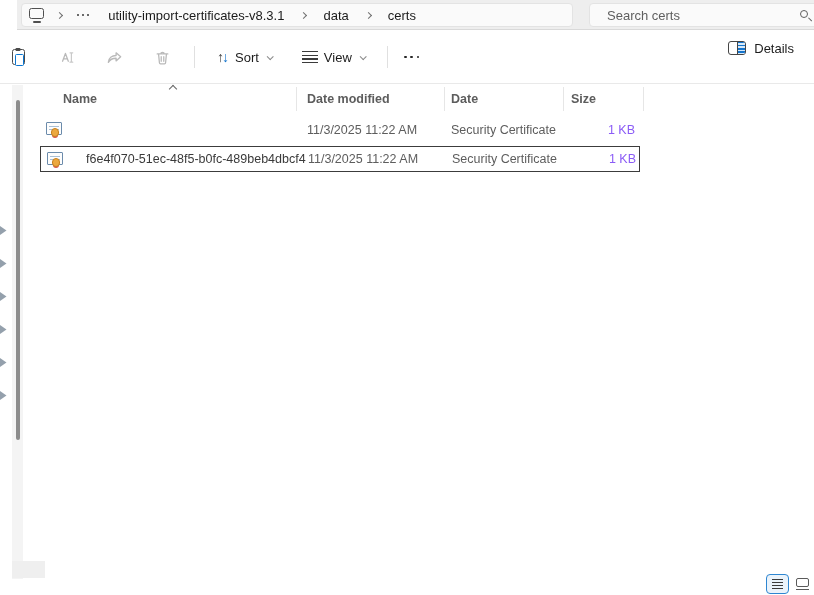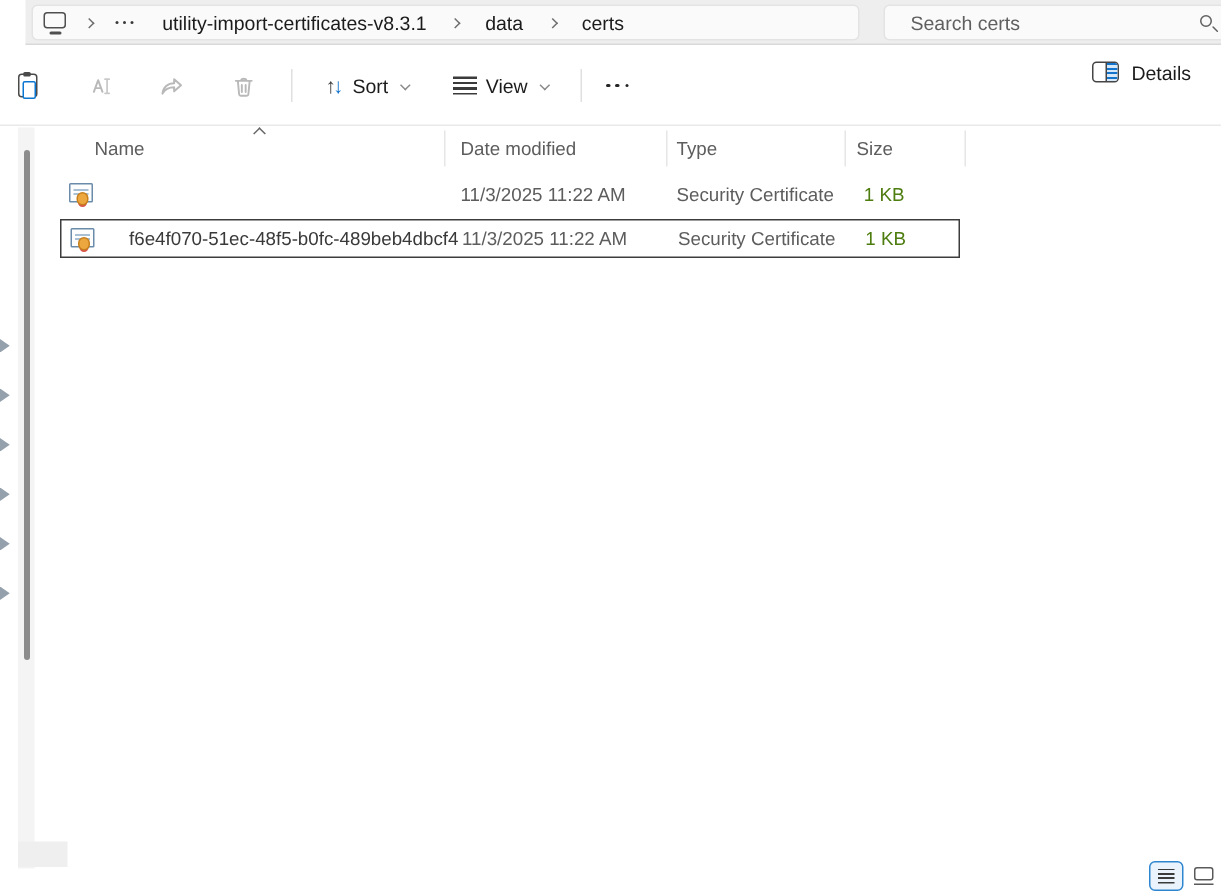--- a/index.html
+++ b/index.html
@@ -47,36 +47,36 @@
   .details-btn { position:absolute; right:14px; top:41px; height:34px; display:flex; align-items:flex-start; gap:8px; padding:0 6px; border-radius:4px; cursor:pointer; }
 
   
   .navchev { position:absolute; left:0; width:6.5px; height:9px; background:#94a0ac; clip-path:polygon(0 0,100% 50%,0 100%); cursor:pointer; }
   .sbtrack { position:absolute; left:12px; top:85px; width:11px; height:494px; background:#f4f4f4; }
   .sbthumb { position:absolute; left:16px; top:100px; width:3.5px; height:340px; background:#8c8c8c; border-radius:2px; cursor:grab; }
   .corner { position:absolute; left:12px; top:561px; width:33px; height:17px; background:#efefef; }
 
   
   .listhead { position:absolute; left:0; top:85px; width:814px; height:28px; }
-  .col-label { position:absolute; top:7px; font-size:12.5px; color:#5d5d5d; cursor:pointer; }
+  .col-label { position:absolute; top:7px; font-size:12.5px; color:#5d5d5d; cursor:pointer;font-weight:bold; }
   .col-sep { position:absolute; top:2px; width:1px; height:24px; background:#e6e6e6; cursor:col-resize; }
   .sort-caret { position:absolute; left:170px; top:1px; width:6px; height:6px; border-top:1.6px solid #666; border-left:1.6px solid #666; transform:rotate(45deg); }
 
   
   .row { position:absolute; left:40px; width:600px; height:28px; cursor:pointer; }
   .row.selected { border:1px solid #3c3c3c; height:26px; }
   .cert-icon { position:absolute; left:6px; top:6px; width:16px; height:13px; background:#fdfdfd; border:1.2px solid #6b8bab; border-radius:1px; }
   .row.selected .cert-icon { top:5px; }
   .cert-icon::before { content:""; position:absolute; left:2px; top:2.5px; width:10px; height:4.5px; background:repeating-linear-gradient(to bottom,#a9bfd4 0 1.2px,transparent 1.2px 3px); }
   .cert-icon::after { content:""; position:absolute; left:3.5px; bottom:-2.5px; width:6.5px; height:6.5px; background:#eca83f; border:1px solid #c77f1c; border-radius:50%; box-shadow:0 2px 0 -1px #d9534f; }
   .cell { position:absolute; top:0; height:100%; display:flex; align-items:center; font-size:12.5px; white-space:nowrap; }
   .cell-name { left:45px; color:#3a3a3a; }
   .cell-date { left:267px; color:#5d5d5d; }
   .cell-type { left:411px; color:#5d5d5d; }
-  .cell-size { left:502px; width:69px; justify-content:flex-end; padding-right:8px; color:#4d7c0f; }
+  .cell-size { left:534px; width:69px; justify-content:flex-end; padding-right:8px; color:#8b5cf6; }
 
   
   .toggle-details { position:absolute; left:766px; top:574px; width:23px; height:20px; border:1px solid #2e86d1; border-radius:4px; background:#eaf3fb; display:flex; align-items:center; justify-content:center; cursor:pointer; }
   .toggle-details .hamb { width:11px; height:10px; background:repeating-linear-gradient(to bottom,#3b3b3b 0 1.3px,transparent 1.3px 2.9px); }
   .toggle-thumb { position:absolute; left:792px; top:575px; width:20px; height:18px; display:flex; flex-direction:column; align-items:center; justify-content:center; gap:2px; cursor:pointer; }
   .toggle-thumb .pic { width:13px; height:9px; border:1.3px solid #5a5a5a; border-radius:2px; }
   .toggle-thumb .base { width:13px; height:1.6px; background:#5a5a5a; }
 </style>
 </head>
 <body>
@@ -161,21 +161,21 @@
   <div class="sbtrack"></div>
   <div class="sbthumb"></div>
   <div class="corner"></div>
 
   <div class="listhead">
     <span class="sort-caret"></span>
     <span class="col-label" style="left:63px;">Name</span>
     <span class="col-sep" style="left:296px;"></span>
     <span class="col-label" style="left:307px;">Date modified</span>
     <span class="col-sep" style="left:444px;"></span>
-    <span class="col-label" style="left:451px;">Type</span>
+    <span class="col-label" style="left:451px;">Date</span>
     <span class="col-sep" style="left:563px;"></span>
     <span class="col-label" style="left:571px;">Size</span>
     <span class="col-sep" style="left:643px;"></span>
   </div>
 
   <div class="row" style="top:116px;">
     <span class="cert-icon"></span>
     <span class="cell cell-date">11/3/2025 11:22 AM</span>
     <span class="cell cell-type">Security Certificate</span>
     <span class="cell cell-size">1 KB</span>

